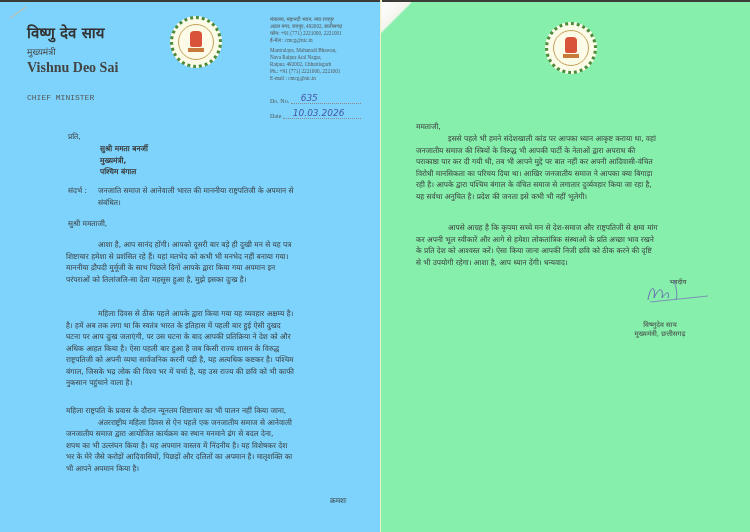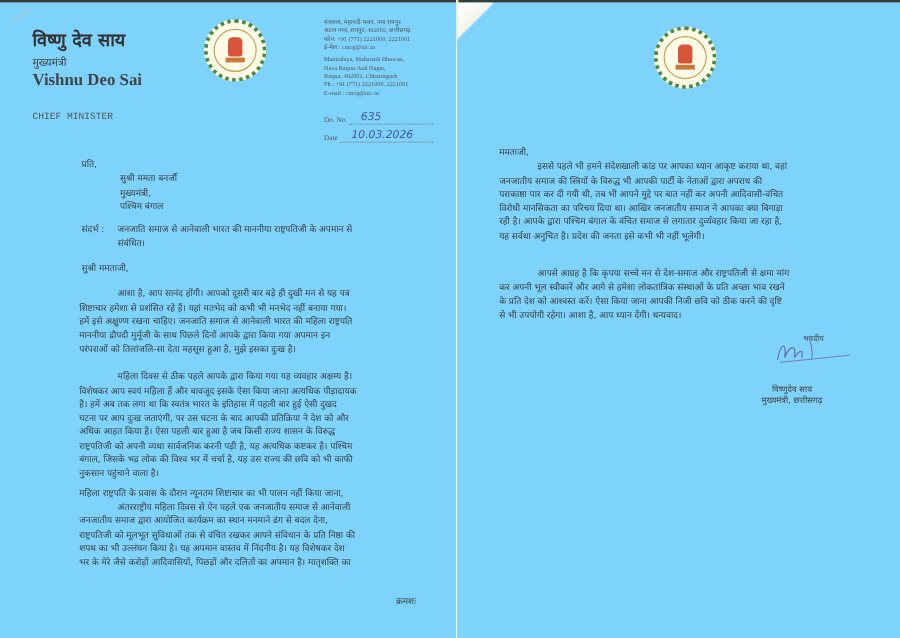--- a/index.html
+++ b/index.html
@@ -3,21 +3,21 @@
 <meta charset="utf-8">
 <style>
   * { box-sizing: border-box; margin: 0; padding: 0; }
   html, body { width: 750px; height: 532px; overflow: hidden; background: #4a4a44; }
   body { position: relative; font-family: "DejaVu Sans", sans-serif; color: #3a3a3a; }
 
   .topbar { position: absolute; left: 0; top: 0; width: 750px; height: 2px; background: #3c3c36; }
 
   .page { position: absolute; top: 2px; height: 530px; background: #fbfbd0; overflow: hidden; }
   .page-left { left: 0; width: 381px; background: #7dd3fc; }
-  .page-right { left: 381px; width: 369px; background: #7dd3fc; text-decoration: underline; }
+  .page-right { left: 381px; width: 369px; background: #86efac; text-decoration: underline; }
   .gap { position: absolute; left: 380px; top: 0; width: 2px; height: 532px; background: #f0f0c6; }
 
   .corner-fold { position: absolute; left: 0; top: 0; width: 30px; height: 32px;
     background: linear-gradient(135deg, #ffffff 0%, #f4f4ee 48%, transparent 52%); }
   .scratch { position: absolute; left: 8px; top: 10px; width: 20px; height: 1px; background: #bdbdb0; transform: rotate(-35deg); }
 
   
   .hdr-hindi-name { position: absolute; left: 27px; top: 20px; font-size: 15px; font-weight: bold; color: #333; font-family: "DejaVu Sans", sans-serif; }
   .hdr-hindi-title { position: absolute; left: 27px; top: 43px; font-size: 9px; color: #444; }
   .hdr-en-name { position: absolute; left: 27px; top: 58px; font-size: 14px; font-weight: bold; color: #444; font-family: "Liberation Serif", serif; }
@@ -82,60 +82,58 @@
   <div class="ref-line" style="top:93px;">
     <span>Do. No.</span>
     <span class="dots"><span class="hand">635</span></span>
   </div>
   <div class="ref-line" style="top:108px;">
     <span>Date</span>
     <span class="dots" style="width:78px;"><span class="hand">10.03.2026</span></span>
   </div>
 
   <div class="txt" style="left:68px; top:129px;">प्रति,</div>
-  <div class="txt" style="left:100px; top:141px;">
+  <div class="txt" style="left:100px; top:141px;font-weight:bold;">
     <div class="line">सुश्री ममता बनर्जी</div>
     <div class="line">मुख्यमंत्री,</div>
     <div class="line">पश्चिम बंगाल</div>
   </div>
 
   <div class="txt" style="left:68px; top:183px;">संदर्भ :</div>
   <div class="txt" style="left:98px; top:183px; width:252px;">
     <div class="line">जनजाति समाज से आनेवाली भारत की माननीया राष्ट्रपतिजी के अपमान से</div>
     <div class="line">संबंधित।</div>
   </div>
 
   <div class="txt" style="left:68px; top:216px;">सुश्री ममताजी,</div>
 
   <div class="txt" style="left:66px; top:237px; width:286px;">
     <div class="line" style="padding-left:32px;">आशा है, आप सानंद होंगी। आपको दूसरी बार बड़े ही दुखी मन से यह पत्र</div>
     <div class="line">शिष्टाचार हमेशा से प्रशंसित रहे हैं। यहां मतभेद को कभी भी मनभेद नहीं बनाया गया।</div>
-    <div class="line">हमें इसे अक्षुण्ण रखना चाहिए। जनजाति समाज से आनेवाली भारत की महिला राष्ट्रपति</div>
     <div class="line">माननीया द्रौपदी मुर्मूजी के साथ पिछले दिनों आपके द्वारा किया गया अपमान इन</div>
     <div class="line">परंपराओं को तिलांजलि-सा देता महसूस हुआ है, मुझे इसका दुःख है।</div>
   </div>
 
   <div class="txt" style="left:66px; top:306px; width:286px;">
     <div class="line" style="padding-left:32px;">महिला दिवस से ठीक पहले आपके द्वारा किया गया यह व्यवहार अक्षम्य है।</div>
-    <div class="line">विशेषकर आप स्वयं महिला हैं और बावजूद इसके ऐसा किया जाना अत्यधिक पीड़ादायक</div>
     <div class="line">है। हमें अब तक लगा था कि स्वतंत्र भारत के इतिहास में पहली बार हुई ऐसी दुखद</div>
     <div class="line">घटना पर आप दुःख जताएंगी, पर उस घटना के बाद आपकी प्रतिक्रिया ने देश को और</div>
     <div class="line">अधिक आहत किया है। ऐसा पहली बार हुआ है जब किसी राज्य शासन के विरुद्ध</div>
     <div class="line">राष्ट्रपतिजी को अपनी व्यथा सार्वजनिक करनी पड़ी है, यह अत्यधिक कष्टकर है। पश्चिम</div>
     <div class="line">बंगाल, जिसके भद्र लोक की विश्व भर में चर्चा है, यह उस राज्य की छवि को भी काफी</div>
     <div class="line">नुकसान पहुंचाने वाला है।</div>
   </div>
 
   <div class="txt" style="left:66px; top:403px; width:286px;">
     <div class="line">महिला राष्ट्रपति के प्रवास के दौरान न्यूनतम शिष्टाचार का भी पालन नहीं किया जाना,</div>
     <div class="line" style="padding-left:32px;">अंतरराष्ट्रीय महिला दिवस से ऐन पहले एक जनजातीय समाज से आनेवाली</div>
     <div class="line">जनजातीय समाज द्वारा आयोजित कार्यक्रम का स्थान मनमाने ढंग से बदल देना,</div>
-    <div class="line">राष्ट्रपतिजी को मूलभूत सुविधाओं तक से वंचित रखकर आपने संविधान के प्रति निष्ठा की</div>
     <div class="line">शपथ का भी उल्लंघन किया है। यह अपमान वास्तव में निंदनीय है। यह विशेषकर देश</div>
     <div class="line">भर के मेरे जैसे करोड़ों आदिवासियों, पिछड़ों और दलितों का अपमान है। मातृशक्ति का</div>
+    <div class="line">भी आपने अपमान किया है।</div>
   </div>
 
   <div class="txt" style="left:330px; top:493px;">क्रमशः</div>
 </div>
 
 <div class="gap"></div>
 
 <div class="page page-right">
   <div class="corner-fold"></div>
 

